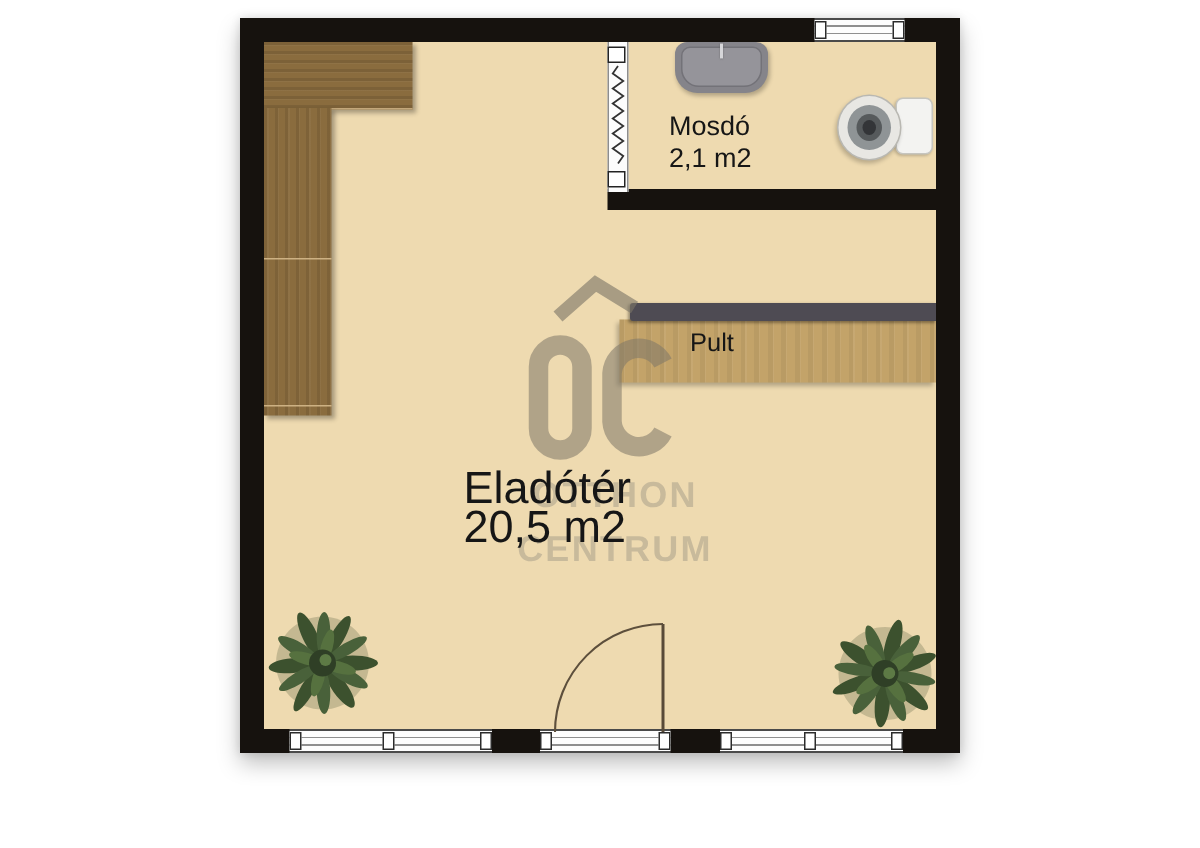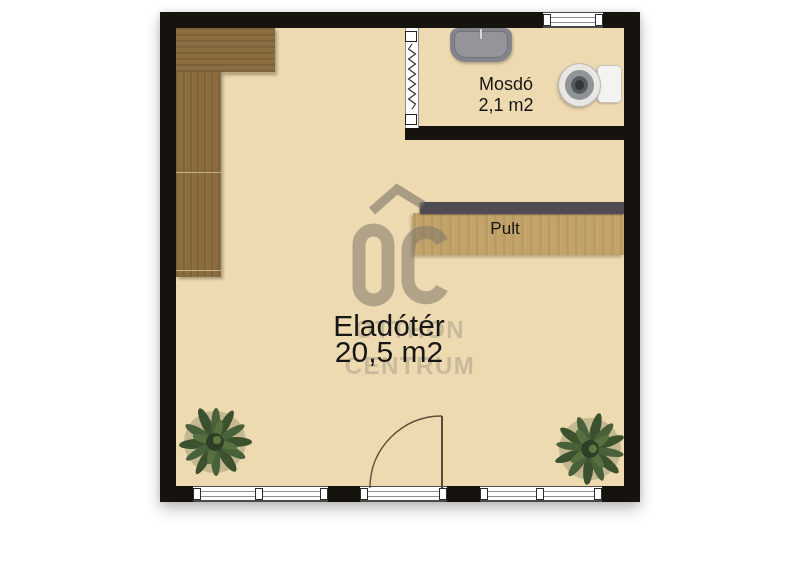--- a/index.html
+++ b/index.html
@@ -54,21 +54,21 @@
   .toilet-tank{position:absolute;left:437px;top:53px;width:25px;height:38px;background:#f3f3f1;
         border:1px solid #c6c5bf;border-radius:5px;box-sizing:border-box;
         box-shadow:-1px 1px 2px rgba(0,0,0,0.2);}
   .toilet-bowl{position:absolute;left:398px;top:51px;width:43px;height:44px;background:#e8e7e3;
         border:1px solid #b9b8b2;border-radius:50%;box-sizing:border-box;
         box-shadow:-1px 2px 3px rgba(0,0,0,0.22);}
   .toilet-bowl .rim{position:absolute;inset:6px;background:#8f9496;border-radius:50%;}
   .toilet-bowl .drain{position:absolute;inset:12px;background:#565a5c;border-radius:50%;}
   .toilet-bowl .hole{position:absolute;inset:16px;background:#333538;border-radius:50%;}
   
-  .label{position:absolute;color:#161616;text-align:center;}
+  .label{position:absolute;color:#161616;}
   .label-wc{left:286px;top:62px;width:120px;font-size:18px;line-height:21px;}
   .label-shop{left:149px;top:301px;width:160px;font-size:30px;line-height:26px;}
   .label-counter{left:300px;top:207px;width:90px;font-size:17px;line-height:19px;}
   
   .overlay{position:absolute;left:0;top:0;width:480px;height:490px;pointer-events:none;}
   .plant{position:absolute;width:90px;height:90px;}
   .plant-left{left:10px;top:385px;}
   .plant-right{left:385px;top:392px;}
 </style>
 </head>

